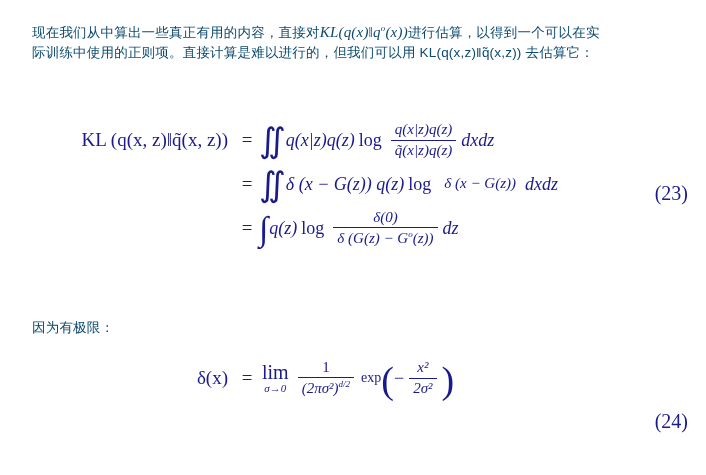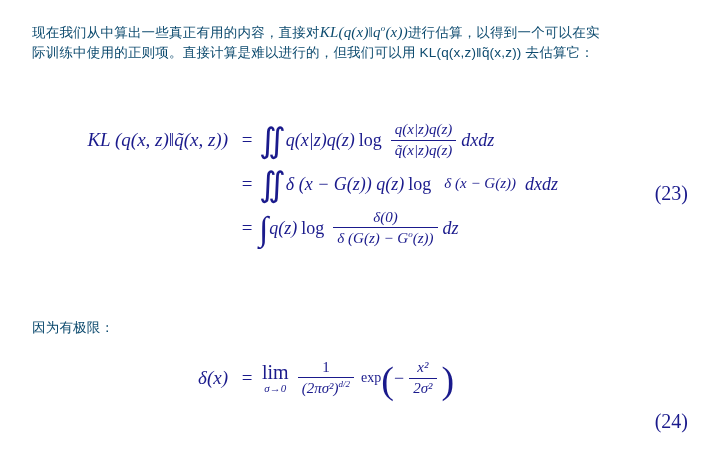--- a/index.html
+++ b/index.html
@@ -53,21 +53,20 @@
   .eqrow {
     display: flex;
     align-items: center;
     justify-content: flex-start;
     min-height: 44px;
   }
   .lhs {
     width: 190px;
     text-align: right;
     padding-right: 8px;
-    font-style: italic;
     font-size: 19px;
     white-space: nowrap;
   }
   .eqsign {
     width: 22px;
     text-align: center;
     font-size: 19px;
   }
   .rhs {
     flex: 1;

